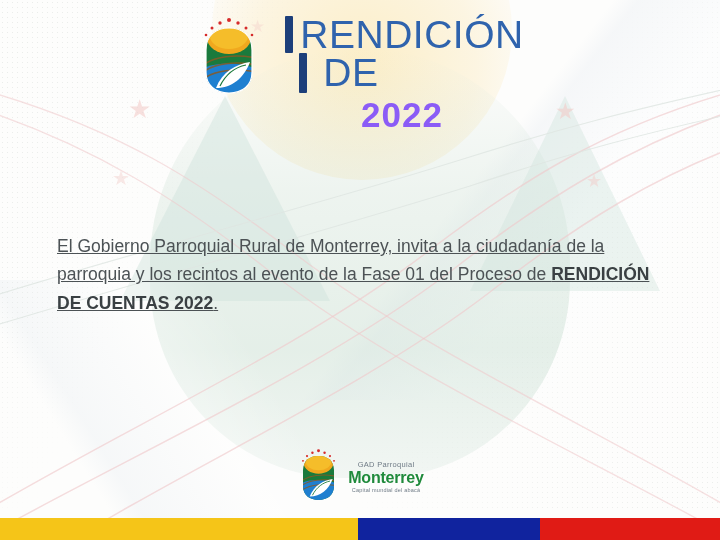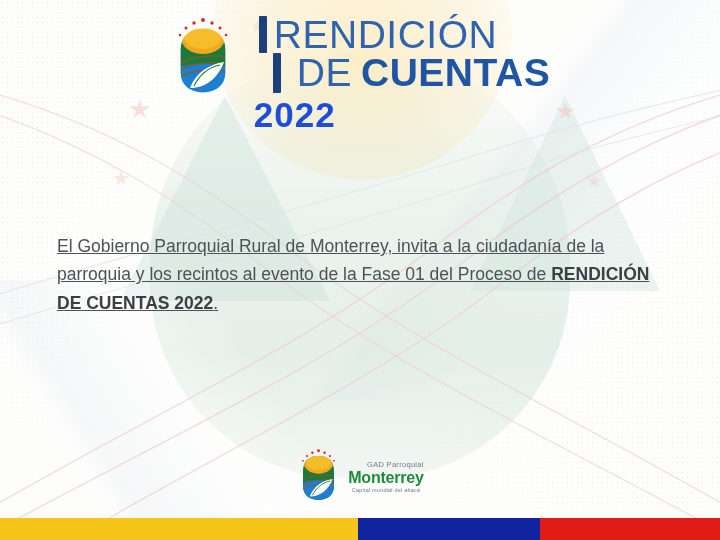--- a/index.html
+++ b/index.html
@@ -68,21 +68,21 @@
     color:#2a5ea8;
     margin-left:27px;
   }
   .bar{
     width:8px;align-self:stretch;background:#1d3f7a;margin-right:7px;border-radius:1px;
   }
   .t-rendicion{font-weight:400;color:#2f63ad;}
   .t-de{font-weight:400;color:#2f63ad;}
   .t-cuentas{font-weight:700;color:#1f55a3;}
   .t-year{
-    text-align:left;font-size:35px;font-weight:600;color:#1d4ed8;
+    text-align:center;font-size:35px;font-weight:600;color:#8b5cf6;
     letter-spacing:1px;margin-top:2px;padding-left:8px;
   }
 
   
   .banner{
     position:absolute;left:110px;top:142px;width:502px;height:50px;
     background:linear-gradient(180deg,#fffefb 0%,#fdfbf4 55%,#faf7ee 100%);
     border:1px solid #d9d9d6;
     box-shadow:0 1px 3px rgba(0,0,0,.10);
     display:flex;align-items:center;justify-content:center;
@@ -102,21 +102,21 @@
     position:absolute;left:57px;top:343px;width:500px;
     font-size:17.5px;line-height:1.63;color:#4c5255;
   }
   .details .lbl{font-weight:700;color:#3a4043;}
 
   
   .footer-logo{
     position:absolute;left:0;right:0;bottom:34px;
     display:flex;align-items:center;justify-content:center;gap:7px;
   }
-  .f-text{display:flex;flex-direction:column;align-items:flex-end;line-height:1;}
+  .f-text{display:flex;flex-direction:column;align-items:center;line-height:1;}
   .f-gad{font-size:7.5px;color:#6f7b86;letter-spacing:.3px;margin-bottom:1px;}
   .f-name{font-size:16px;font-weight:700;color:#1f8a3b;letter-spacing:-.2px;}
   .f-tag{font-size:5.5px;color:#6f7b86;letter-spacing:.2px;margin-top:2px;align-self:center;}
 
   
   .stripe{position:absolute;left:0;bottom:0;width:720px;height:22px;display:flex;}
   .s-yellow{width:358px;background:#f5c518;}
   .s-blue{width:182px;background:#10239e;}
   .s-red{flex:1;background:#e01b15;}
 </style>
@@ -195,21 +195,20 @@
     </div>
 
     <div class="title-block">
       <div class="title-line1">
         <span class="bar"></span>
         <span class="t-rendicion">RENDICIÓN</span>
       </div>
       <div class="title-line2">
         <span class="bar"></span>
         <span class="t-de">DE</span>
-        <span class="t-cuentas">CUENTAS</span>
       </div>
       <div class="t-year">2022</div>
     </div>
   </div>
 
 
   <div class="body-copy">
     <span>El Gobierno Parroquial Rural de Monterrey, invita a la ciudadanía de la parroquia y los recintos al evento de la Fase 01 del Proceso de </span><span class="b">RENDICIÓN DE CUENTAS 2022</span><span>.</span>
   </div>
 

